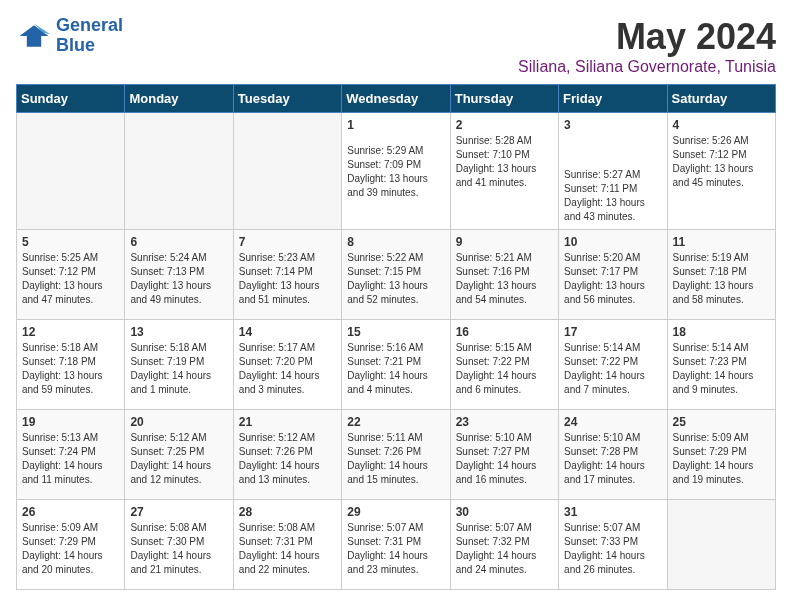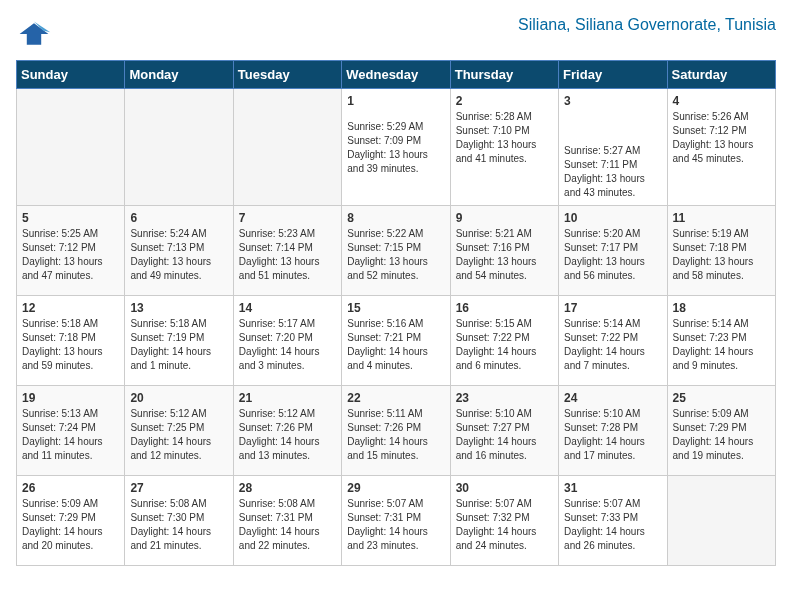--- a/index.html
+++ b/index.html
@@ -37,21 +37,21 @@
     .title-area {
       text-align: right;
     }
     .calendar-title {
       font-size: 36px;
       font-weight: bold;
       color: #333;
     }
     .calendar-subtitle {
       font-size: 16px;
-      color: #0369a1;
+      color: #701a75;
     }
     table {
       width: 100%;
       border-collapse: collapse;
       border: 1px solid #ccc;
     }
     th {
       background-color: #0c4a6e;
       color: #fff;
       font-size: 13px;
@@ -94,22 +94,27 @@
   </style>
 </head>
 <body>
 
 <div class="header-area">
   <div class="logo">
     <svg class="logo-bird" viewBox="0 0 40 40">
       <polygon points="20,8 36,20 28,20 28,32 12,32 12,20 4,20" fill="#2563a8"></polygon>
       <polygon points="20,6 38,18 30,16" fill="#4a9fd4"></polygon>
     </svg>
+    <div class="logo-text">
+      <div><span>General</span></div>
+      <div><span>Blue</span></div>
+    </div>
   </div>
   <div class="title-area">
+    <div class="calendar-title">May 2024</div>
     <div class="calendar-subtitle">Siliana, Siliana Governorate, Tunisia</div>
   </div>
 </div>
 
 <table>
   <thead>
     <tr>
 
     <th>Sunday</th>
         <th>Monday</th>

